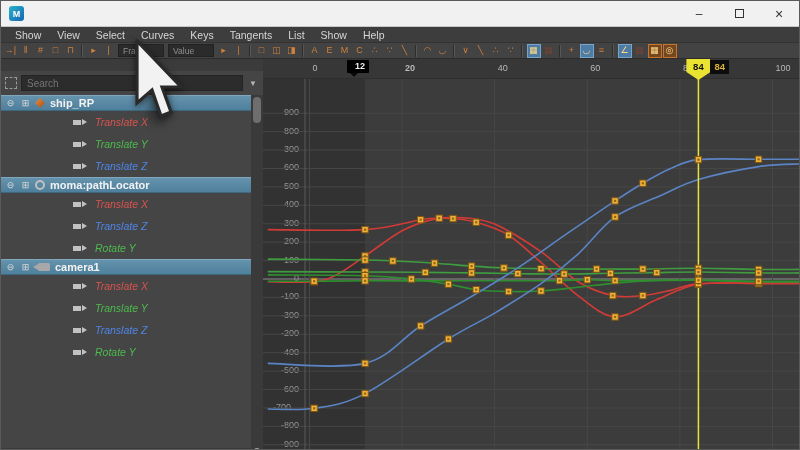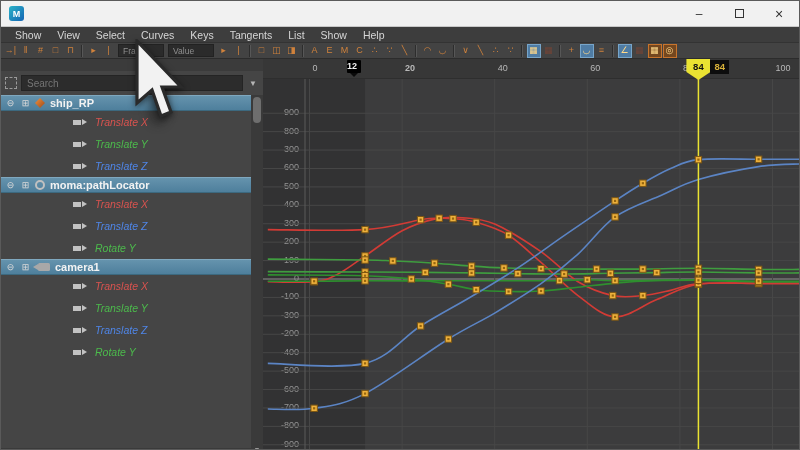--- a/index.html
+++ b/index.html
@@ -65,21 +65,21 @@
   .hscroll .thumb{flex:1;height:7px;margin:0 1px;background:#6e6e6e;border-radius:4px;}
   .bottom-strip{position:absolute;left:0;top:388px;width:262px;height:4px;background:#323232;}
   
   .graph{position:absolute;left:262px;top:58px;width:538px;height:392px;background:#3c3c3d;}
   .divider{position:absolute;left:262px;top:58px;width:5px;height:392px;background:#343434;border-right:1px solid #2c2c2c;}
   .ruler{position:absolute;left:0;top:0;width:100%;height:20px;background:#373737;border-bottom:1px solid #2e2e2e;}
   .ruler-label{position:absolute;top:4px;color:#b8b8b8;font-size:9px;}
   .value-label{position:absolute;width:34px;text-align:right;color:#b0b0b0;font-size:9px;}
   .plot-svg{position:absolute;left:0;top:20px;}
   .bookmark-tag{position:absolute;background:#000000;color:#f0f0f0;font-size:9px;font-weight:bold;
-    padding:1px 4px 2px 0;top:1px;border-radius:1px;}
+    padding:1px 4px 2px 8px;top:1px;border-radius:1px;}
   .bookmark-tag::after{content:"";position:absolute;left:3px;bottom:-4px;
     border-left:4px solid transparent;border-right:4px solid transparent;border-top:4px solid #0a0a0a;}
   .curtime-tag{position:absolute;top:0;width:24px;height:21px;background:#eae332;color:#111;
     font-size:9.5px;font-weight:bold;text-align:center;padding-top:2px;
     clip-path:polygon(0 0,100% 0,100% 62%,50% 100%,0 62%);}
   .curtime-box{position:absolute;top:1px;height:14px;background:#0d0d0d;color:#d8b23a;
     font-size:9.5px;font-weight:bold;padding:1px 4px 0 4px;}
   
   .cursor{position:absolute;left:128px;top:38px;width:58px;height:84px;pointer-events:none;z-index:50;
     filter:drop-shadow(0 2px 3px rgba(0,0,0,0.55));}
@@ -264,21 +264,21 @@
       <span class="value-label" style="left: 2px; top: 158.74px;">300</span>
       <span class="value-label" style="left: 2px; top: 177.16px;">200</span>
       <span class="value-label" style="left: 2px; top: 195.58px;">100</span>
       <span class="value-label" style="left: 2px; top: 214px;">0</span>
       <span class="value-label" style="left: 2px; top: 232.42px;">-100</span>
       <span class="value-label" style="left: 2px; top: 250.84px;">-300</span>
       <span class="value-label" style="left: 2px; top: 269.26px;">-200</span>
       <span class="value-label" style="left: 2px; top: 287.68px;">-400</span>
       <span class="value-label" style="left: 2px; top: 306.1px;">-500</span>
       <span class="value-label" style="left: 2px; top: 324.52px;">-600</span>
-      <span class="value-label" style="left: 2px; top: 342.94px;">-700</span>
+      <span class="value-label" style="left: 2px; top: 342.94px; text-align: center;">-700</span>
       <span class="value-label" style="left: 2px; top: 361.36px;">-800</span>
       <span class="value-label" style="left: 2px; top: 379.78px;">-900</span>
       <svg class="plot-svg" width="538" height="372">
         <rect x="0" y="0" width="102.06" height="372" fill="rgba(0,0,0,0.16)"></rect>
         <line x1="0" y1="34.22" x2="538" y2="34.22" stroke="#474747" stroke-width="1"></line>
         <line x1="0" y1="52.639999999999986" x2="538" y2="52.639999999999986" stroke="#474747" stroke-width="1"></line>
         <line x1="0" y1="71.06" x2="538" y2="71.06" stroke="#474747" stroke-width="1"></line>
         <line x1="0" y1="89.48" x2="538" y2="89.48" stroke="#474747" stroke-width="1"></line>
         <line x1="0" y1="107.9" x2="538" y2="107.9" stroke="#474747" stroke-width="1"></line>
         <line x1="0" y1="126.32" x2="538" y2="126.32" stroke="#474747" stroke-width="1"></line>

